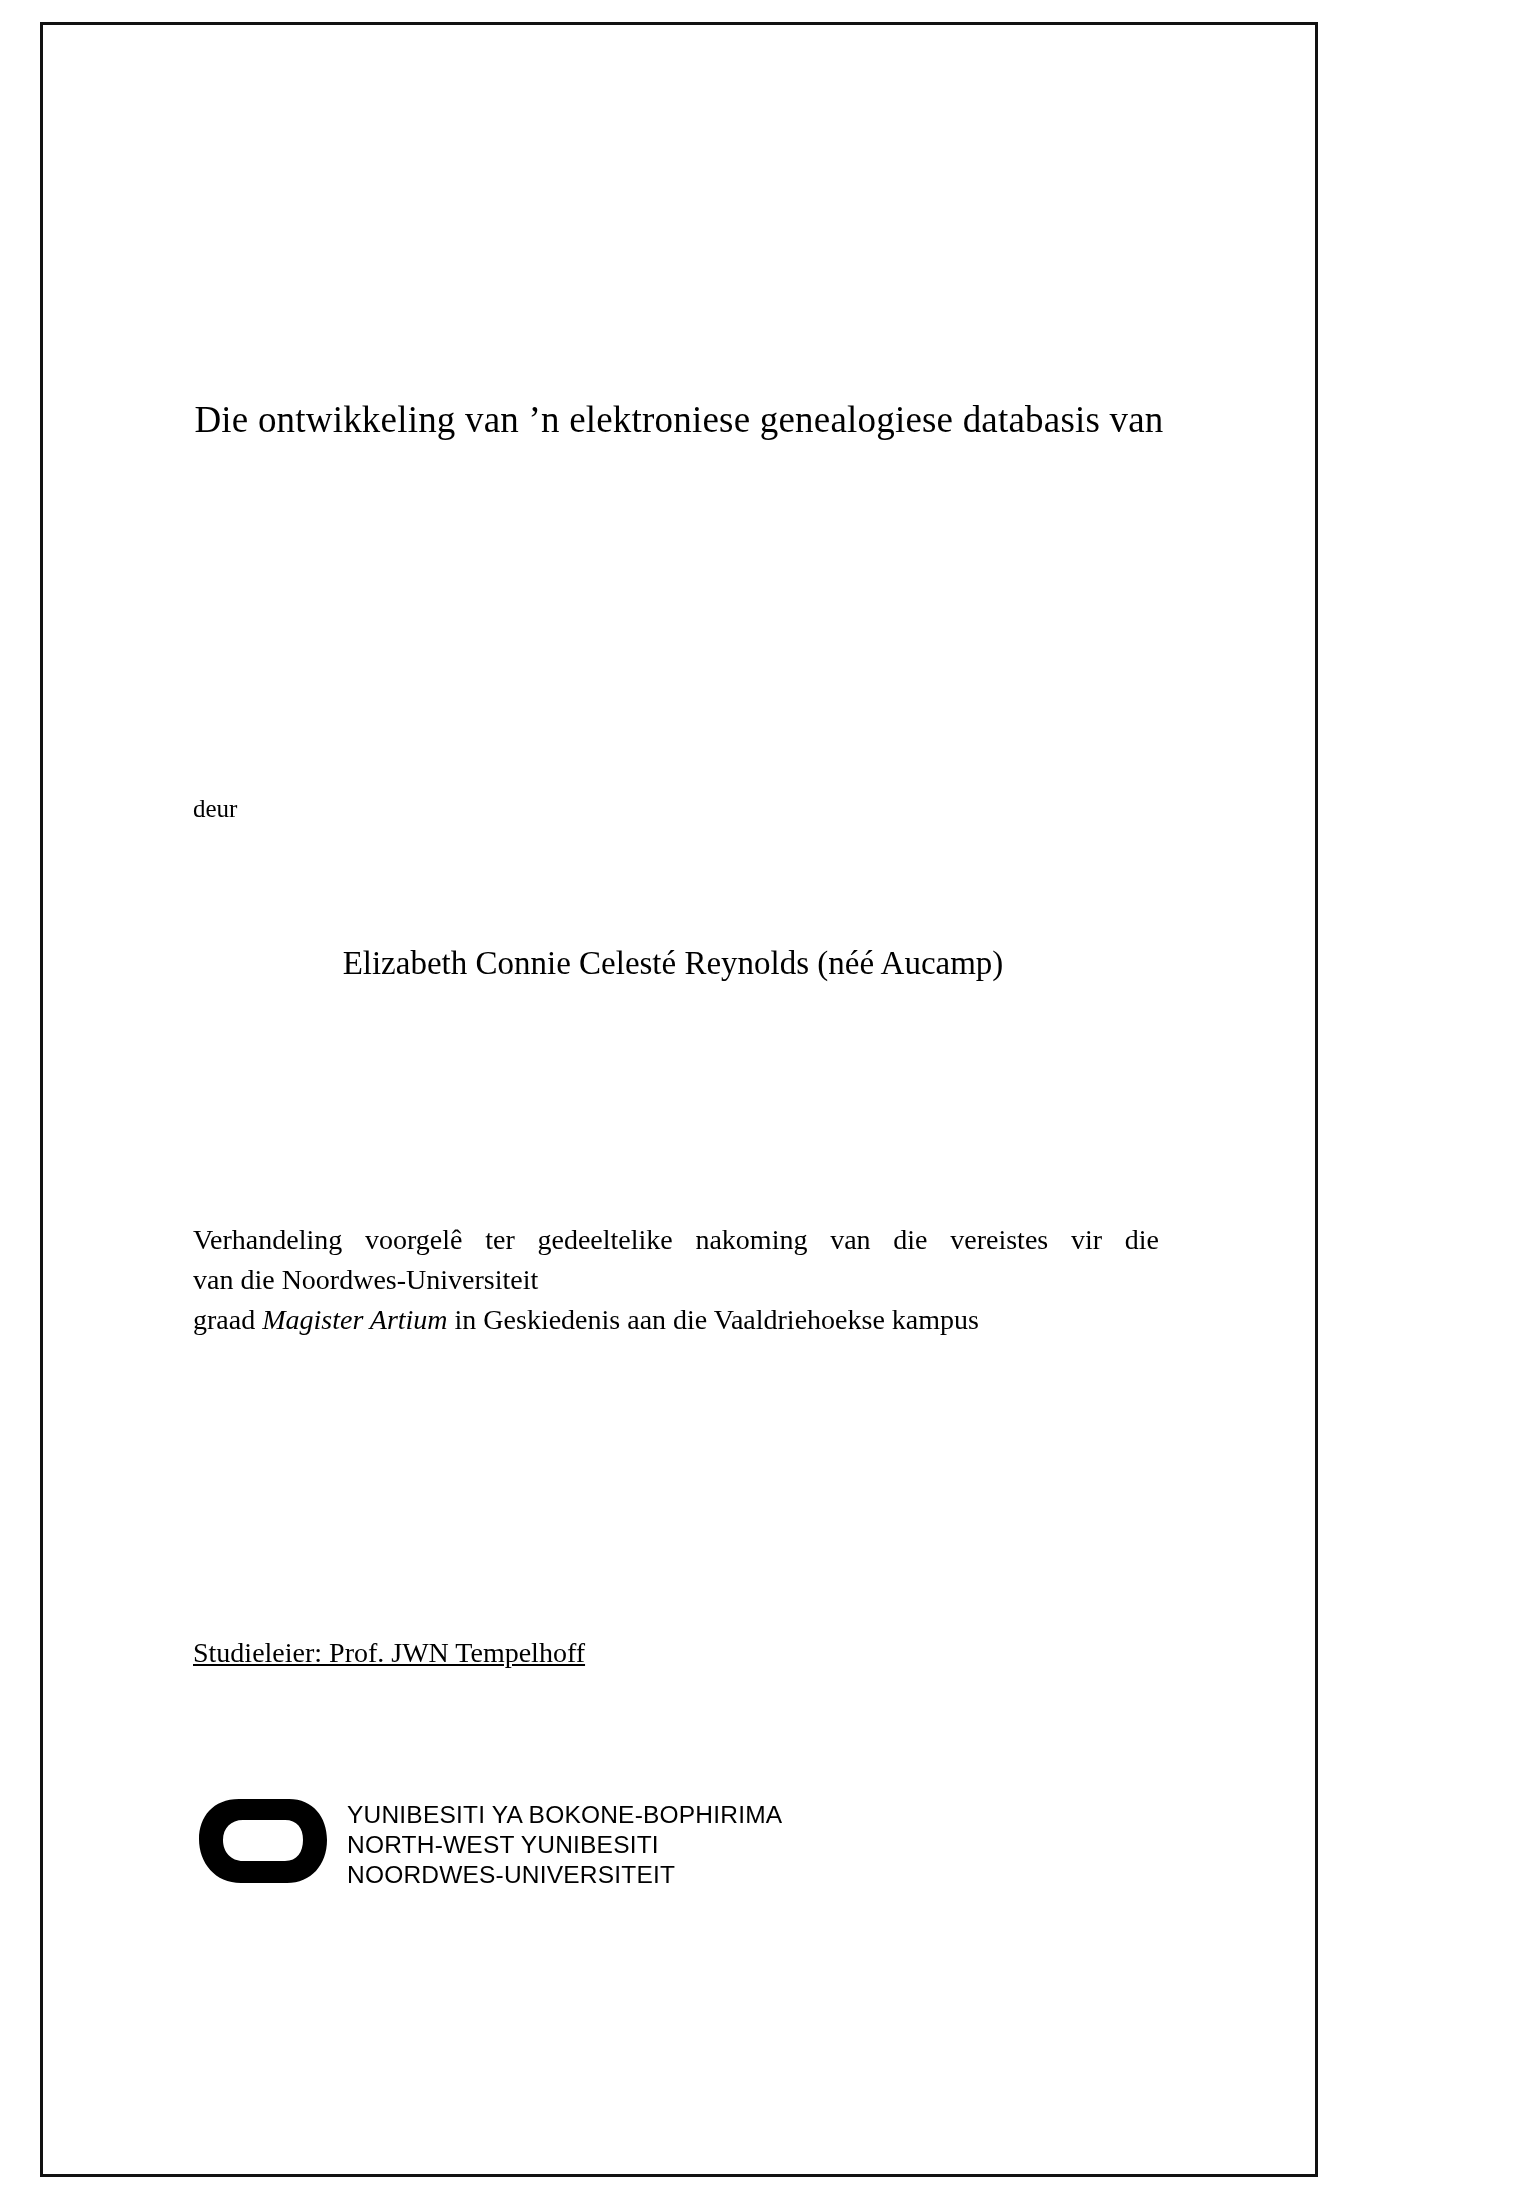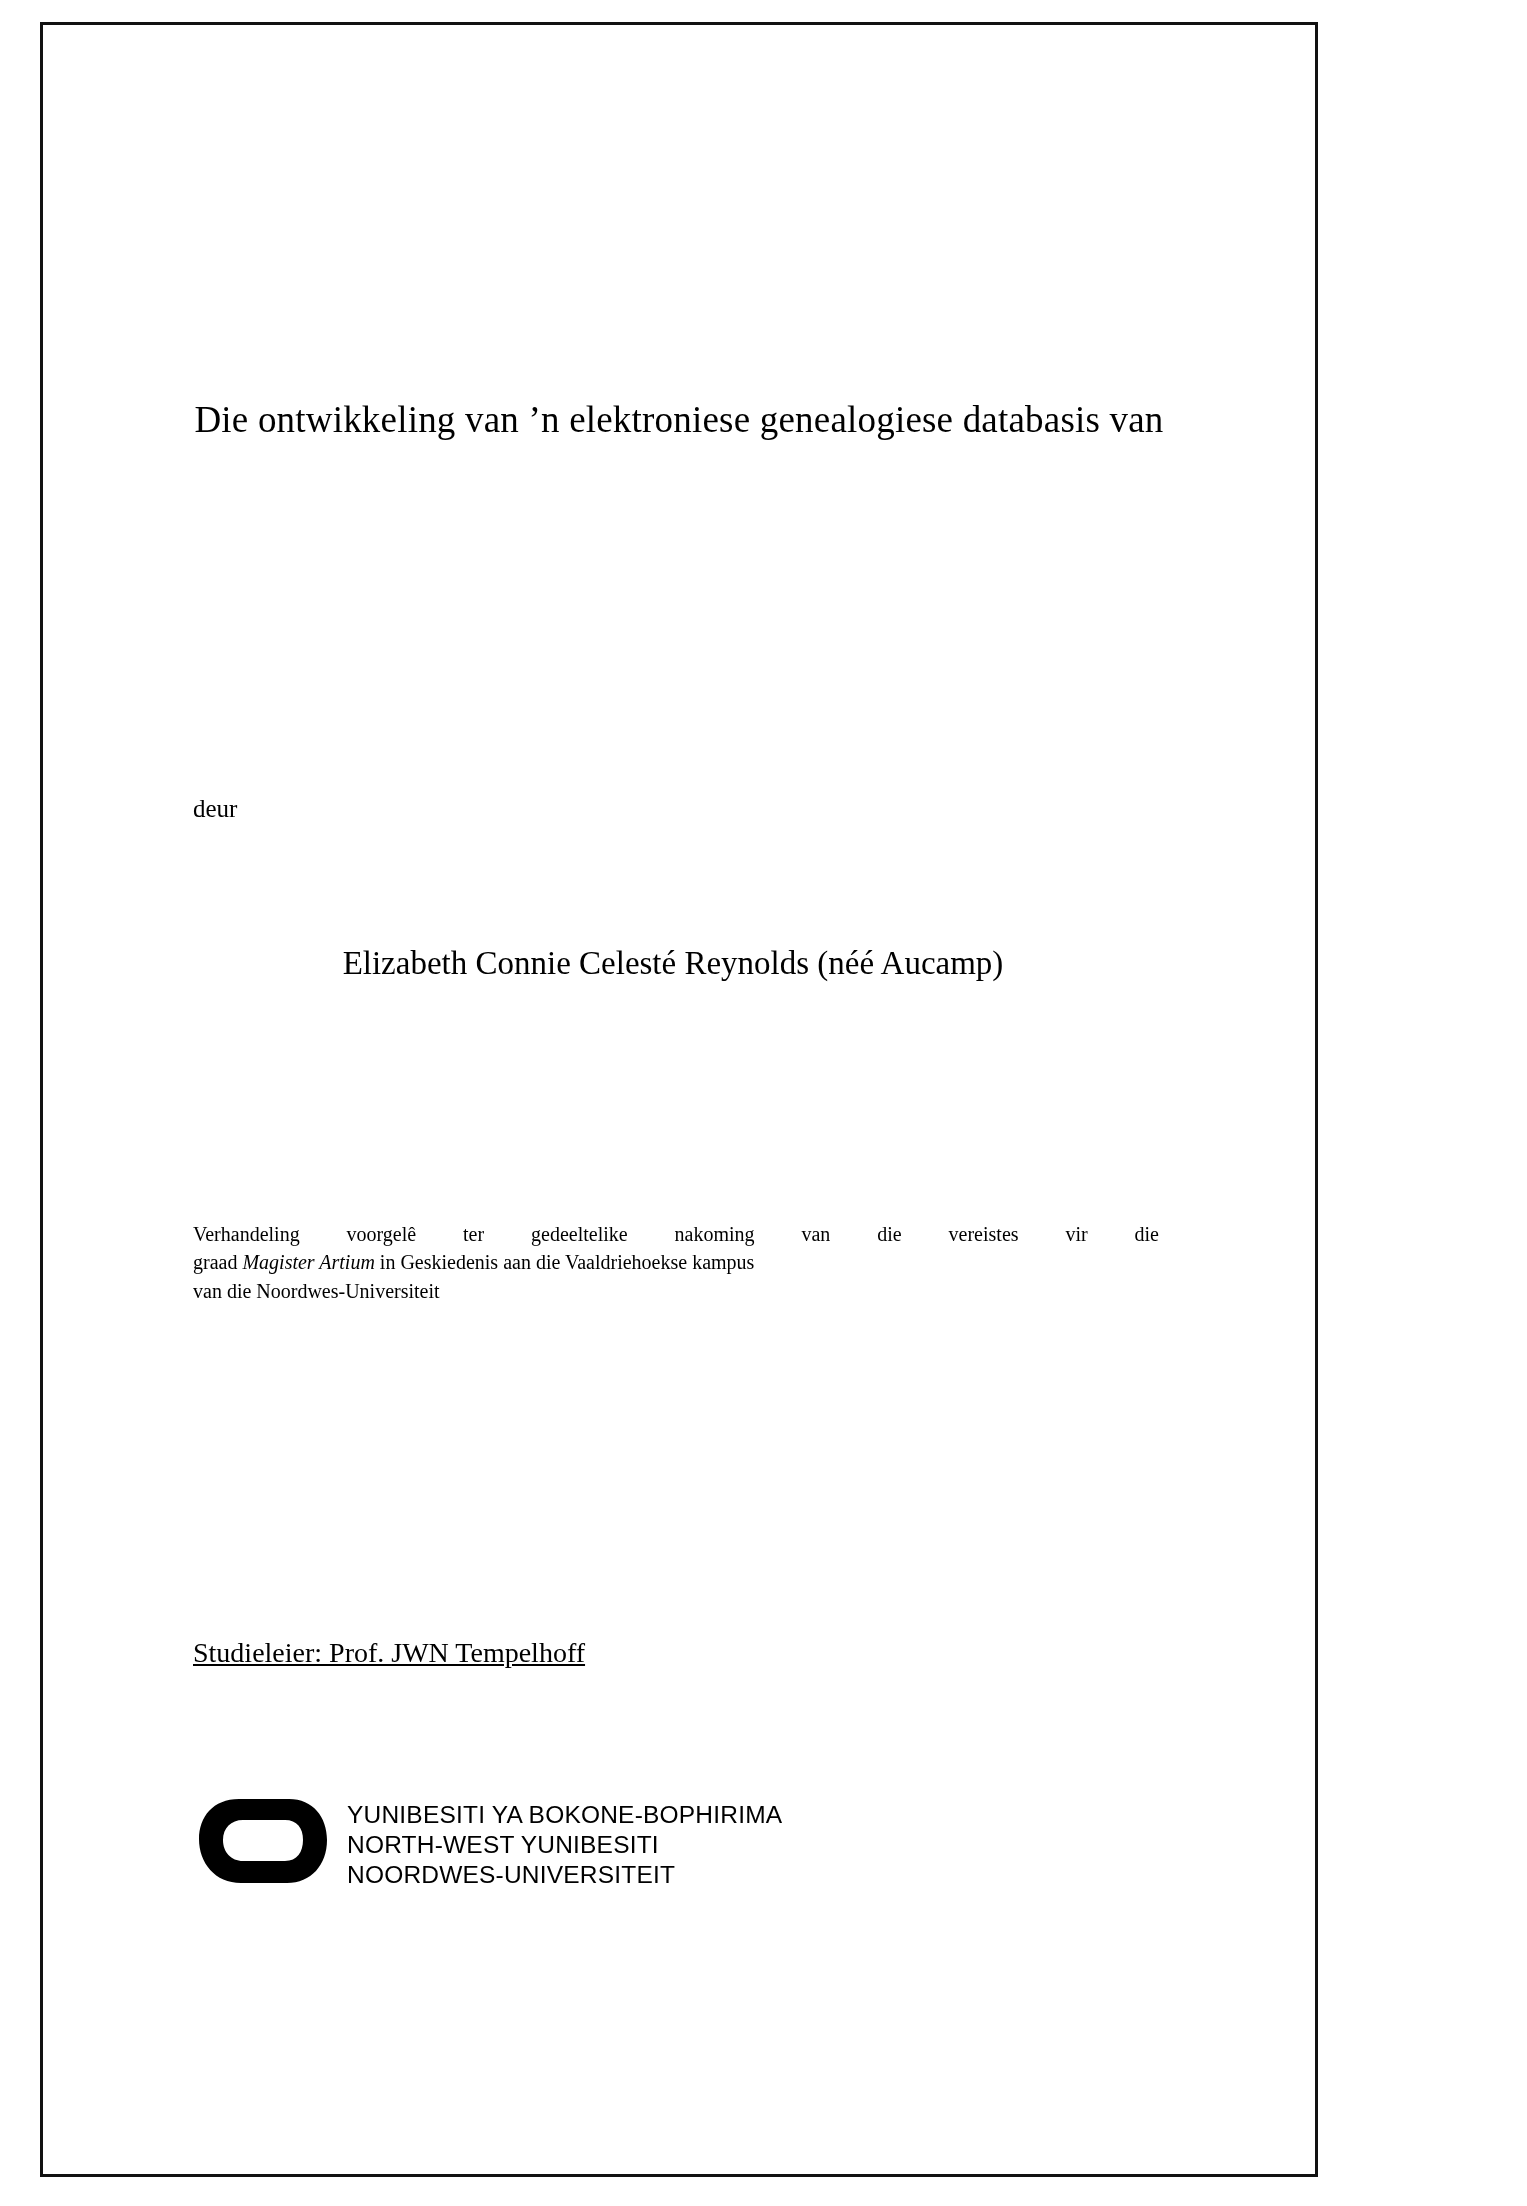--- a/index.html
+++ b/index.html
@@ -72,21 +72,21 @@
     right: 12px;
     text-align: center;
     font-size: 33px;
   }
 
   .statement {
     position: absolute;
     top: 1185px;
     left: 0;
     right: 6px;
-    font-size: 20px;
+    font-size: 28px;
     line-height: 1.42;
   }
   .statement .just {
     text-align: justify;
     text-align-last: justify;
   }
   .statement .rest {
     text-align: left;
   }
   .statement i {
@@ -137,22 +137,22 @@
       <div class="title-block">
         <div class="title-line">Die ontwikkeling van ’n elektroniese genealogiese databasis van</div>
       </div>
 
       <div class="byline-label">deur</div>
 
       <div class="author">Elizabeth Connie Celesté Reynolds (néé Aucamp)</div>
 
       <div class="statement">
         <div class="just">Verhandeling voorgelê ter gedeeltelike nakoming van die vereistes vir die</div>
+        <div class="rest">van die Noordwes-Universiteit</div>
         <div class="rest"><span>graad </span><i>Magister Artium</i><span> in Geskiedenis aan die Vaaldriehoekse kampus</span></div>
-        <div class="rest">van die Noordwes-Universiteit</div>
       </div>
 
       <div class="supervisor-block">
         <div>Studieleier: Prof. JWN Tempelhoff</div>
       </div>
 
       <div class="logo-row">
         <div class="logo-mark">
           <svg width="140" height="100" viewBox="0 0 140 100" xmlns="http://www.w3.org/2000/svg">
             <path d="M46 4 C20 4 6 22 6 44 C6 68 22 88 48 88 L72 88 L72 66 L50 66 C38 66 30 57 30 45 C30 33 38 25 50 25 L72 25 L72 4 Z" fill="#000000"></path>

